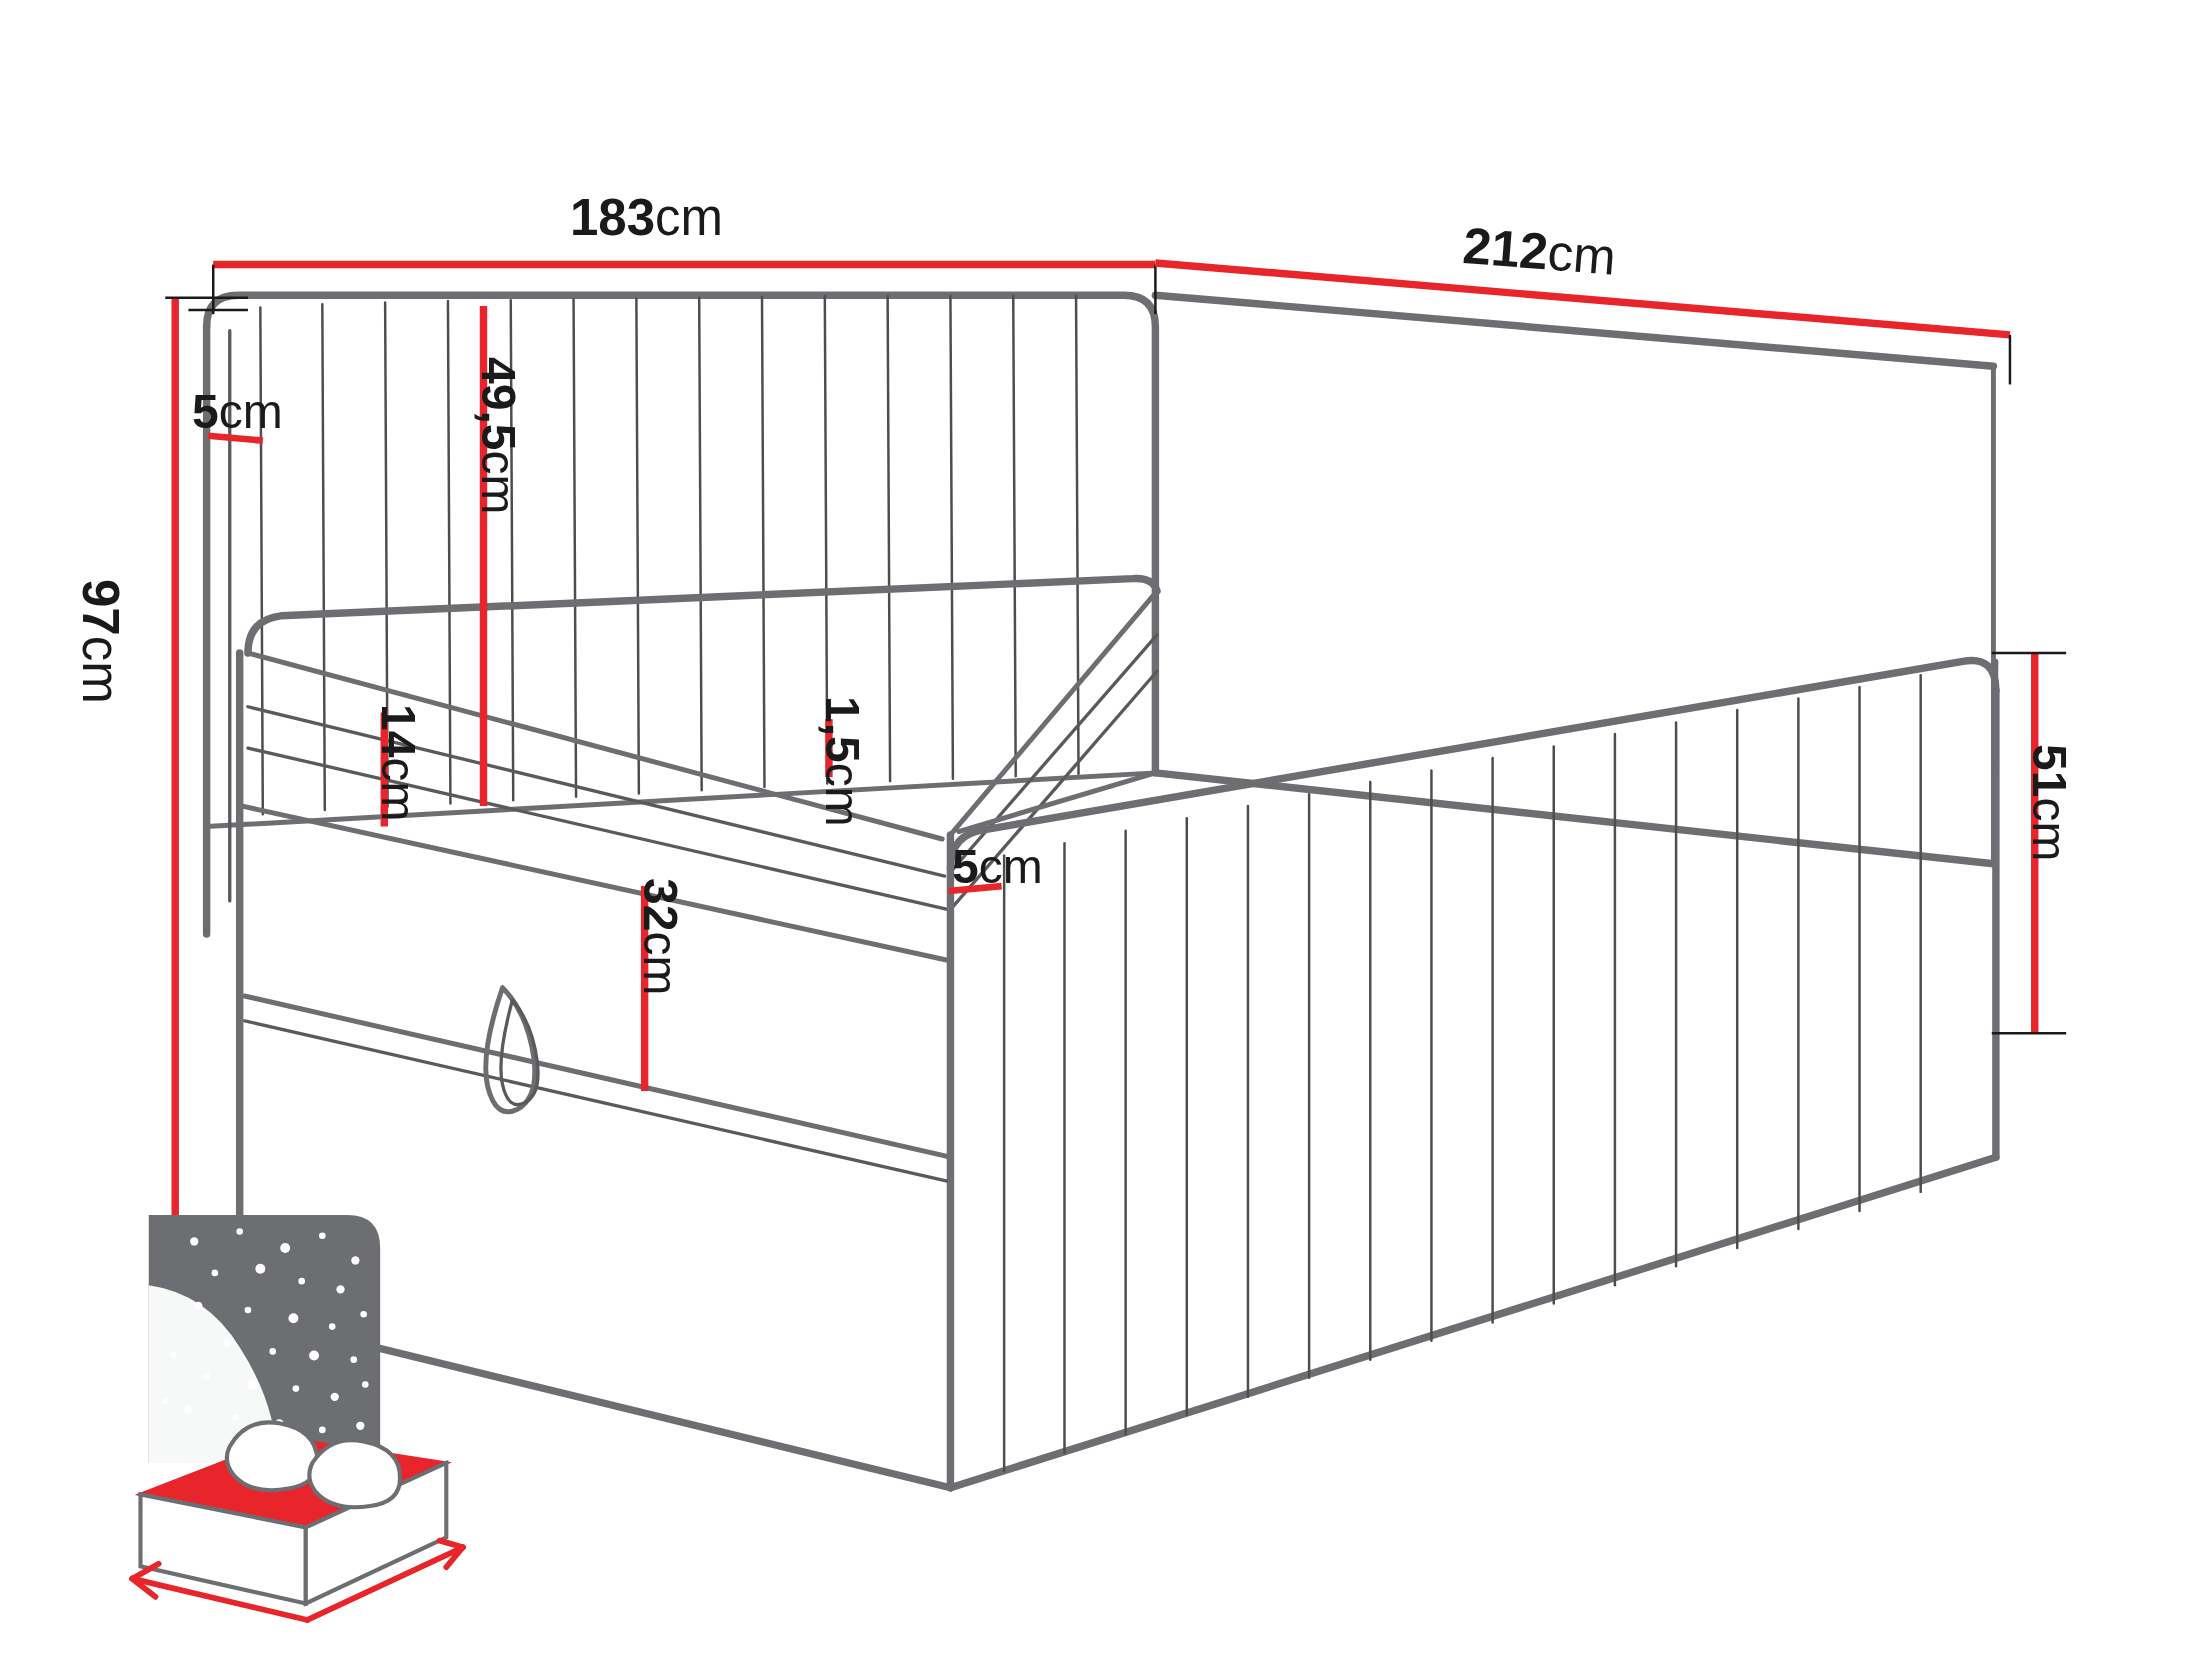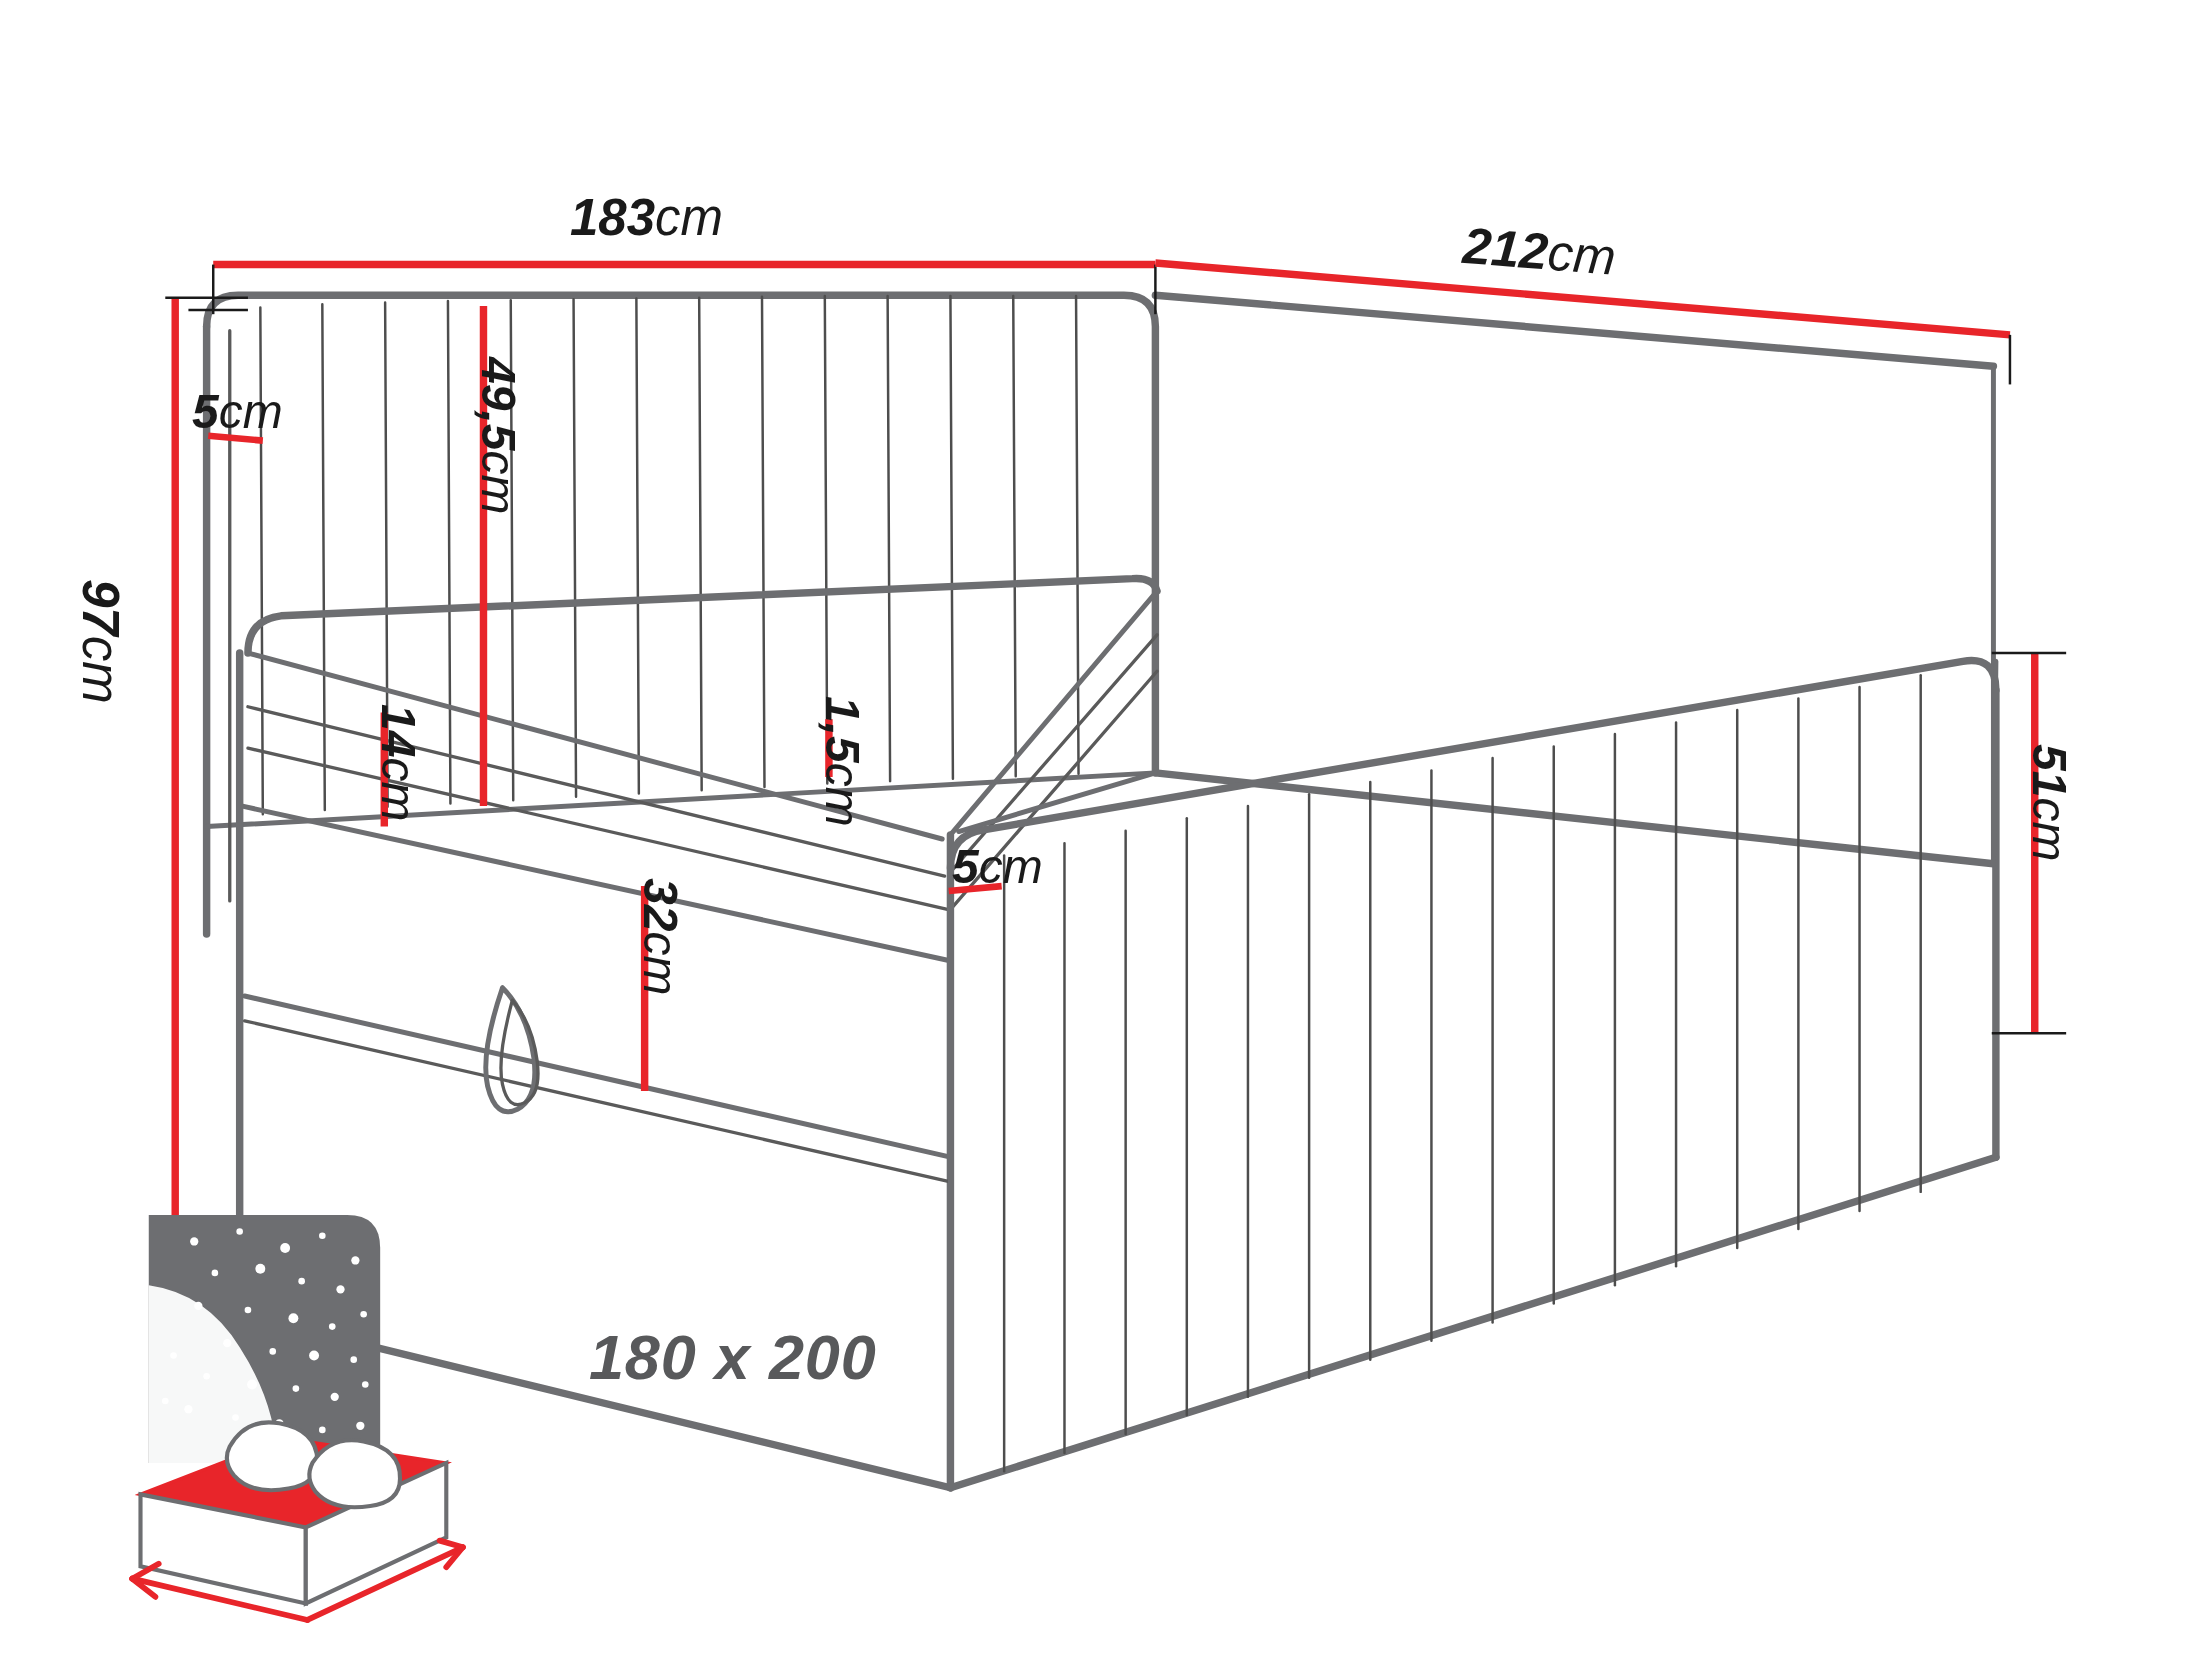--- a/index.html
+++ b/index.html
@@ -11,21 +11,20 @@
     width: 2205px;
     height: 1654px;
     font-family: "Liberation Sans", sans-serif;
     overflow: hidden;
   }
   #stage {
     position: relative;
     width: 2205px;
     height: 1654px;
     background: #ffffff;
-    font-style: italic;
   }
   #stage svg {
     position: absolute;
     top: 0;
     left: 0;
   }
   .dim-label {
     position: absolute;
     font-family: "Liberation Sans", sans-serif;
     color: #1a1a1a;
@@ -295,16 +294,15 @@
   </div>
 
   <div class="dim-label" style="left:952px; top:843px; font-size:48px;">
     <span class="num">5</span><span class="unit">cm</span>
   </div>
 
   <div class="dim-label rot-cw" style="left:2073px; top:744px; font-size:48px;">
     <span class="num">51</span><span class="unit">cm</span>
   </div>
 
-  <div class="size-label" style="left:589px; top:1321px; font-size:63px;">180 x 200</div>
 
 </div>
 
 
 </body></html>

